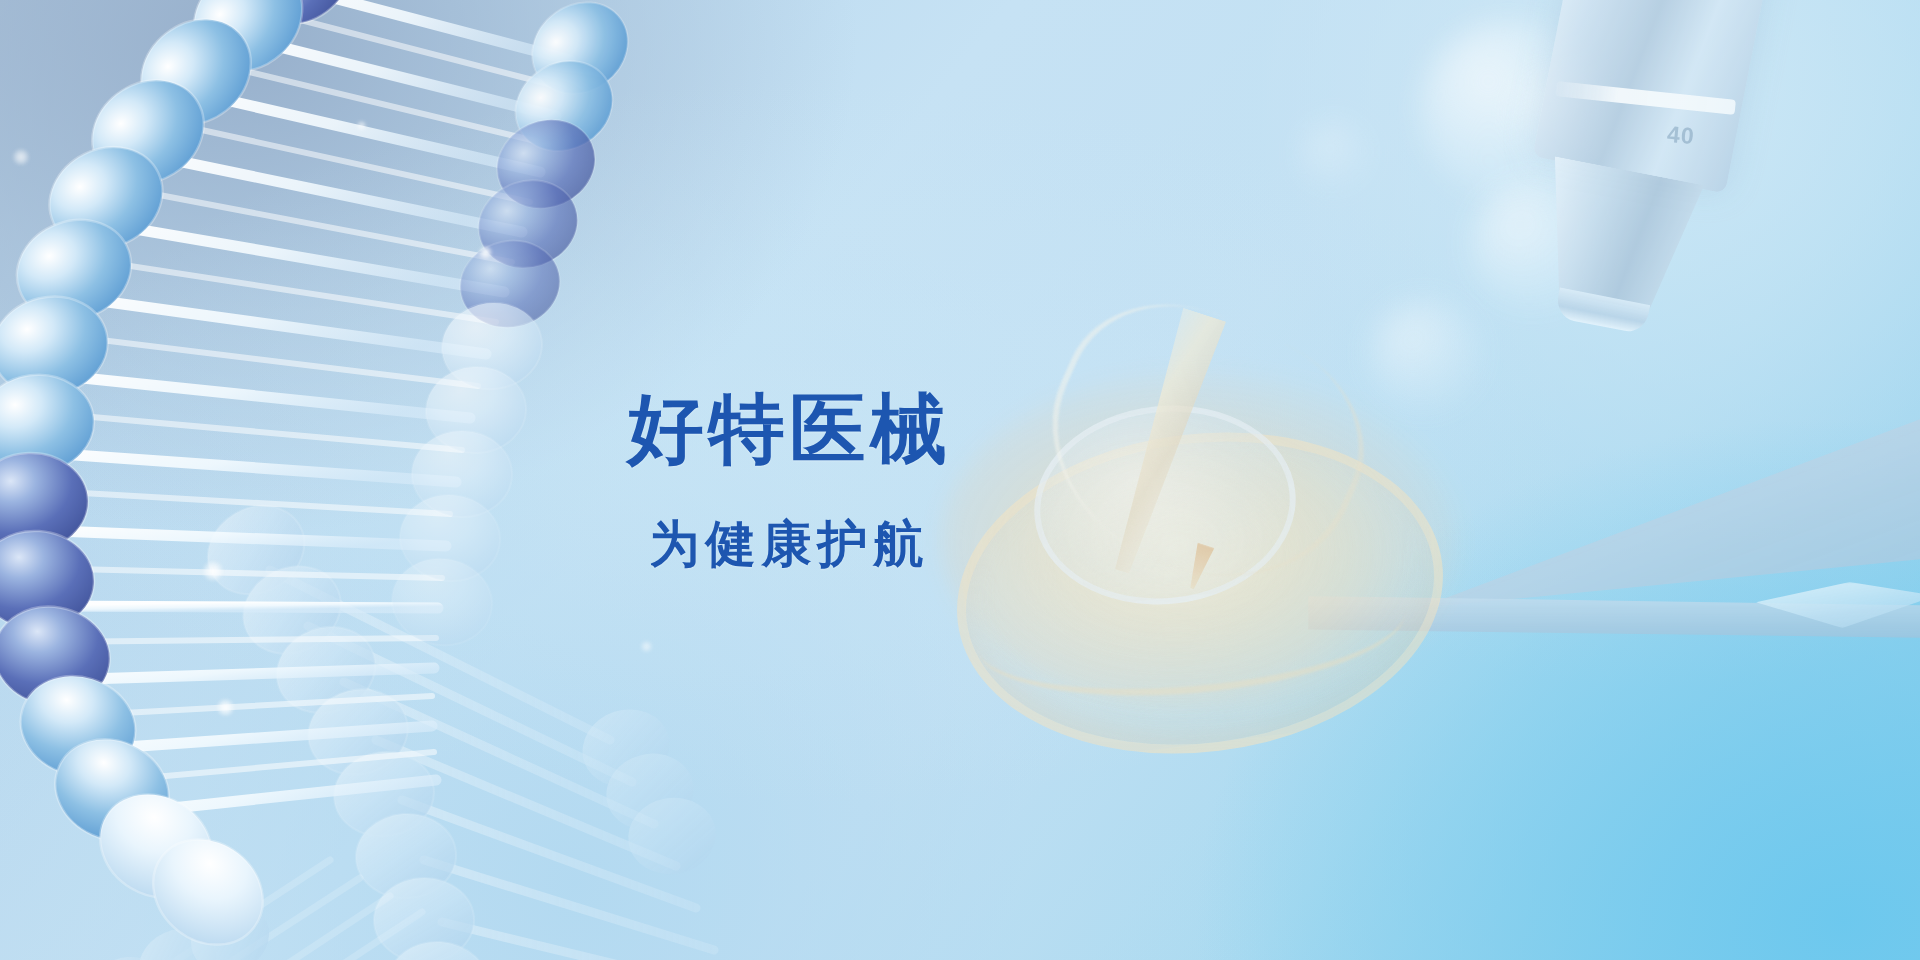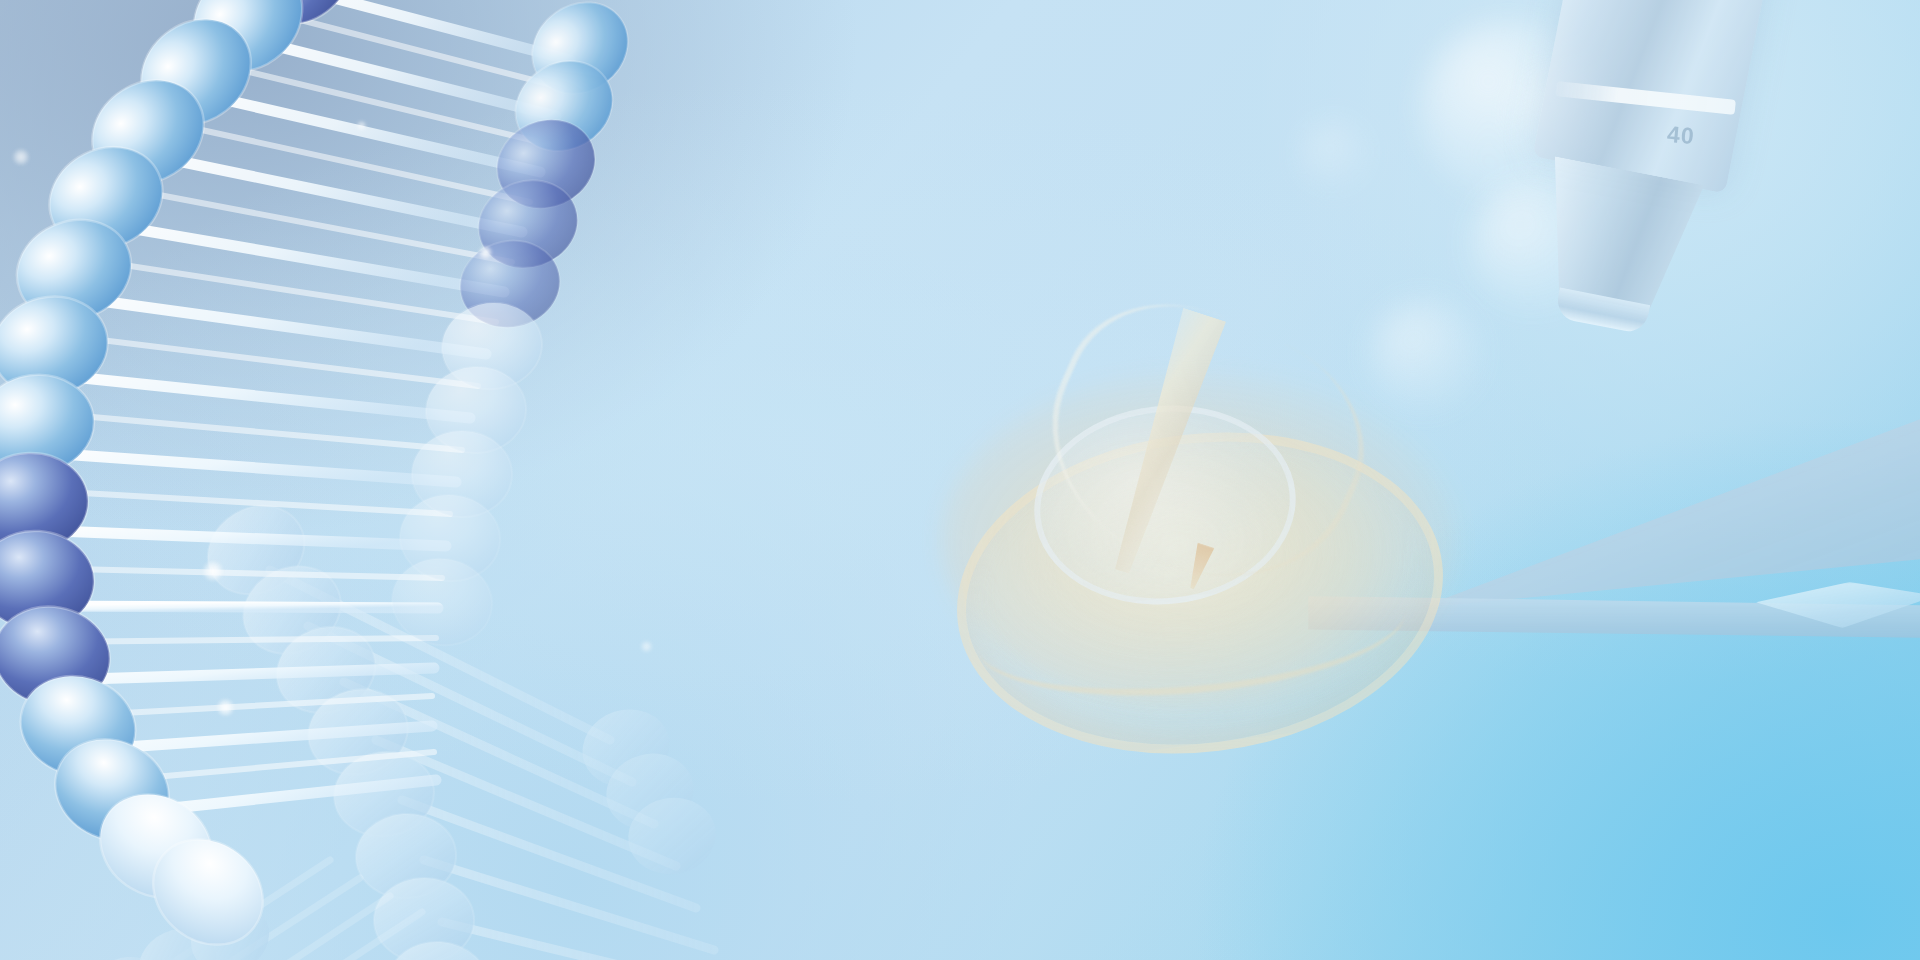--- a/index.html
+++ b/index.html
@@ -503,15 +503,17 @@
   </div>
 
   <div class="sparkle" style="left:478px; top:245px; width:15px; height:15px;"></div>
   <div class="sparkle" style="left:202px; top:560px; width:22px; height:22px;"></div>
   <div class="sparkle" style="left:216px; top:698px; width:19px; height:19px;"></div>
   <div class="sparkle" style="left:12px;  top:148px; width:18px; height:18px; opacity:.75;"></div>
   <div class="sparkle" style="left:356px; top:120px; width:11px; height:11px; opacity:.7;"></div>
   <div class="sparkle" style="left:640px; top:640px; width:13px; height:13px; opacity:.6;"></div>
 
   <div class="copy">
+    <div class="title">好特医械</div>
+    <div class="tagline">为健康护航</div>
   </div>
 
 </div>
 
 </body></html>

